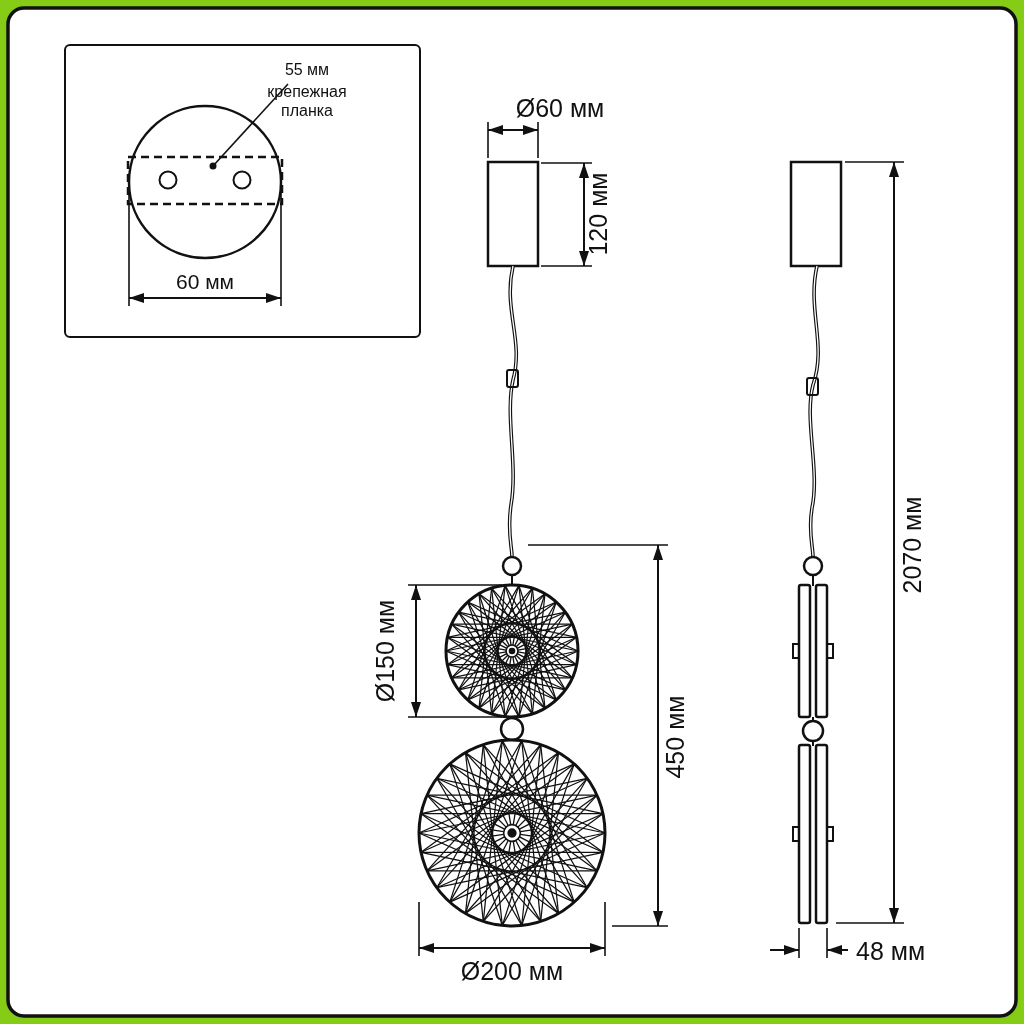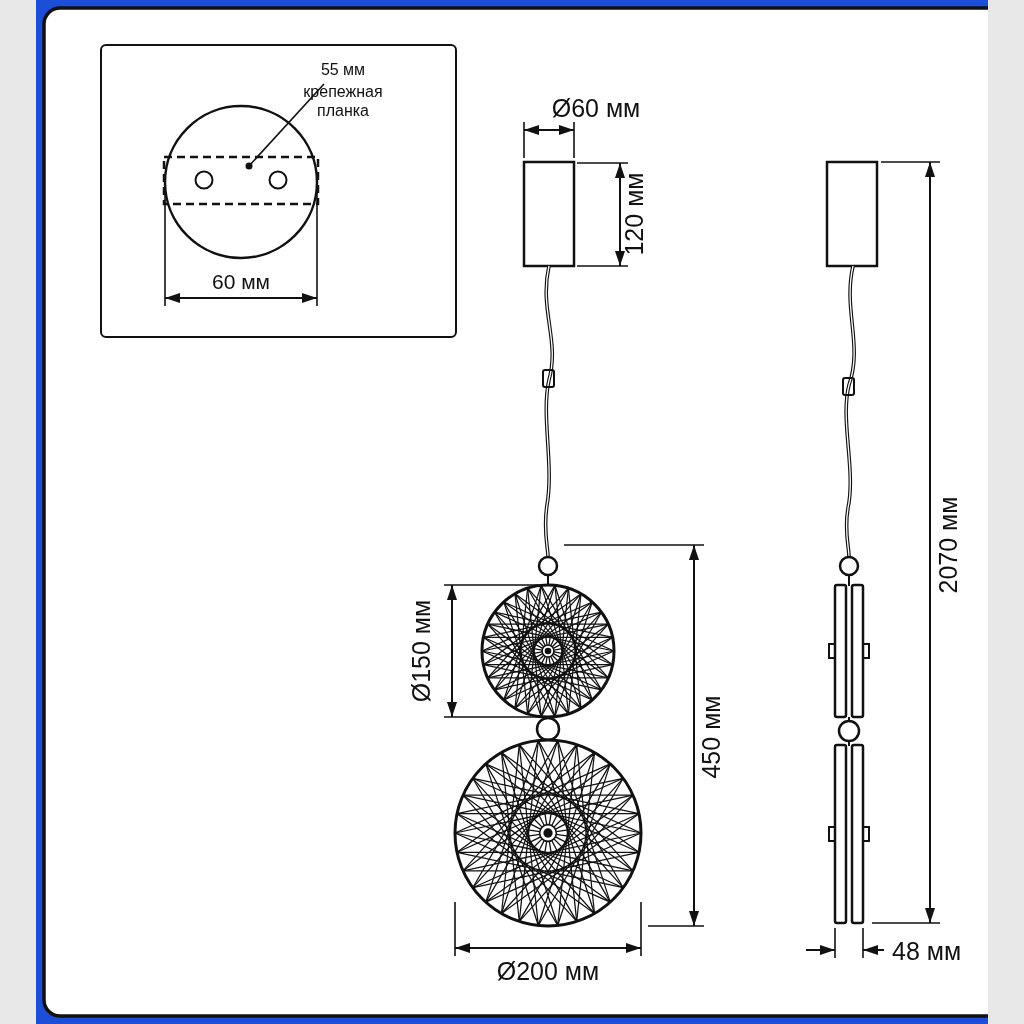--- a/index.html
+++ b/index.html
@@ -1,16 +1,16 @@
 <!DOCTYPE html>
 <html><head>
 <meta charset="utf-8">
 <style>
   html,body{margin:0;padding:0;background:#e8e8e8;}
-  .stage{position:relative;width:952px;height:1024px;background:#1d4ed8;margin:0 auto;overflow:hidden;}
+  .stage{position:relative;width:1024px;height:1024px;background:#84cc16;margin:0 auto;overflow:hidden;}
   svg{position:absolute;left:0;top:0;}
   .t{font-family:"Liberation Sans","DejaVu Sans",sans-serif;fill:#111;}
   .t-lg{font-size:25px;}
   .t-md{font-size:21px;}
   .t-sm{font-size:16px;}
   .obj{stroke:#111;stroke-width:2.5;fill:#fff;}
   .objthin{stroke:#111;stroke-width:2;fill:none;}
   .ext{stroke:#111;stroke-width:1.6;fill:none;}
   .dim{stroke:#111;stroke-width:2;fill:none;marker-start:url(#arrow);marker-end:url(#arrow);}
   .dimE{stroke:#111;stroke-width:2;fill:none;marker-end:url(#arrow);}

